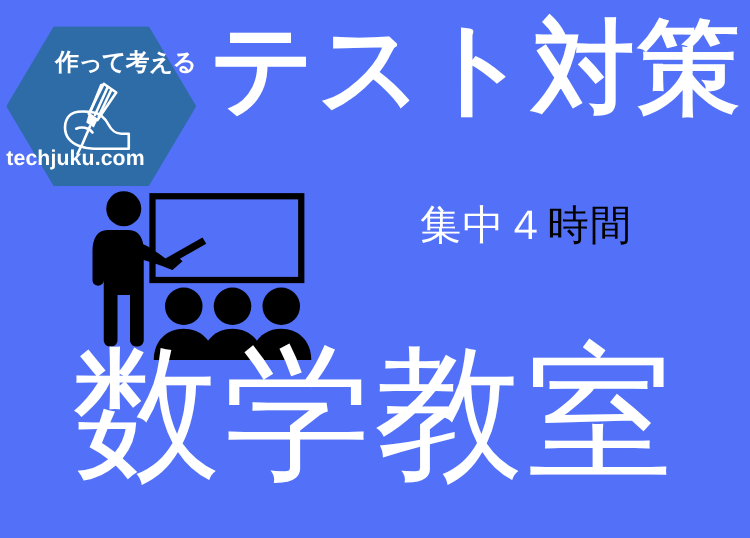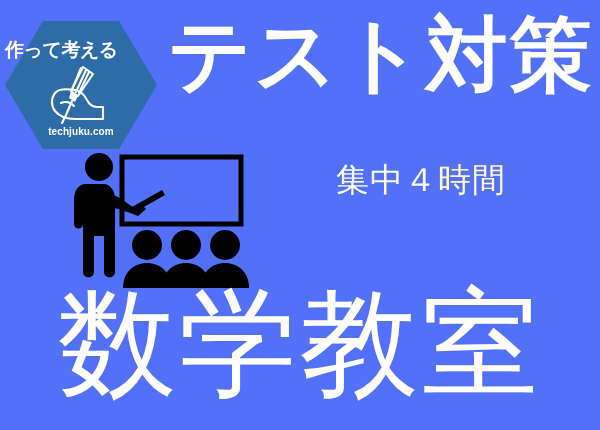--- a/index.html
+++ b/index.html
@@ -28,43 +28,43 @@
     position: absolute;
     inset: 0;
     background: #2e6ca8;
     clip-path: polygon(25% 0%, 75% 0%, 100% 50%, 75% 100%, 25% 100%, 0% 50%);
   }
   #logo-tagline {
     position: absolute;
     left: 0;
     right: 0;
     top: 16px;
-    text-align: left;
+    text-align: right;
     color: #ffffff;
     font-size: 19px;
     font-weight: 700;
     letter-spacing: -0.5px;
     white-space: nowrap;
   }
   #logo-hand-icon {
     position: absolute;
     left: 50%;
     top: 44px;
     transform: translateX(-50%);
     width: 72px;
     height: 62px;
   }
   #logo-domain {
     position: absolute;
     left: 0;
     right: 0;
     bottom: 12px;
-    text-align: center;
+    text-align: left;
     color: #ffffff;
-    font-size: 10px;
+    font-size: 17px;
     font-weight: 700;
     letter-spacing: 0.1px;
     white-space: nowrap;
   }
 
   
   #headline {
     position: absolute;
     left: 168px;
     top: 14px;
@@ -95,29 +95,29 @@
   }
   .subcopy-line {
     color: #ffffff;
     font-size: 33px;
     line-height: 1.32;
     font-weight: 400;
     letter-spacing: 1px;
     white-space: nowrap;
   }
   .subcopy-accent {
-    color: #fef9c3;
+    color: #000000;
   }
 
   
   #bottom-headline {
     position: absolute;
     left: 0;
     right: 0;
-    top: 284px;
+    top: 272px;
     text-align: center;
     color: #ffffff;
     font-size: 118px;
     line-height: 1;
     font-weight: 400;
     letter-spacing: 3px;
     white-space: nowrap;
   }
 </style>
 </head>

